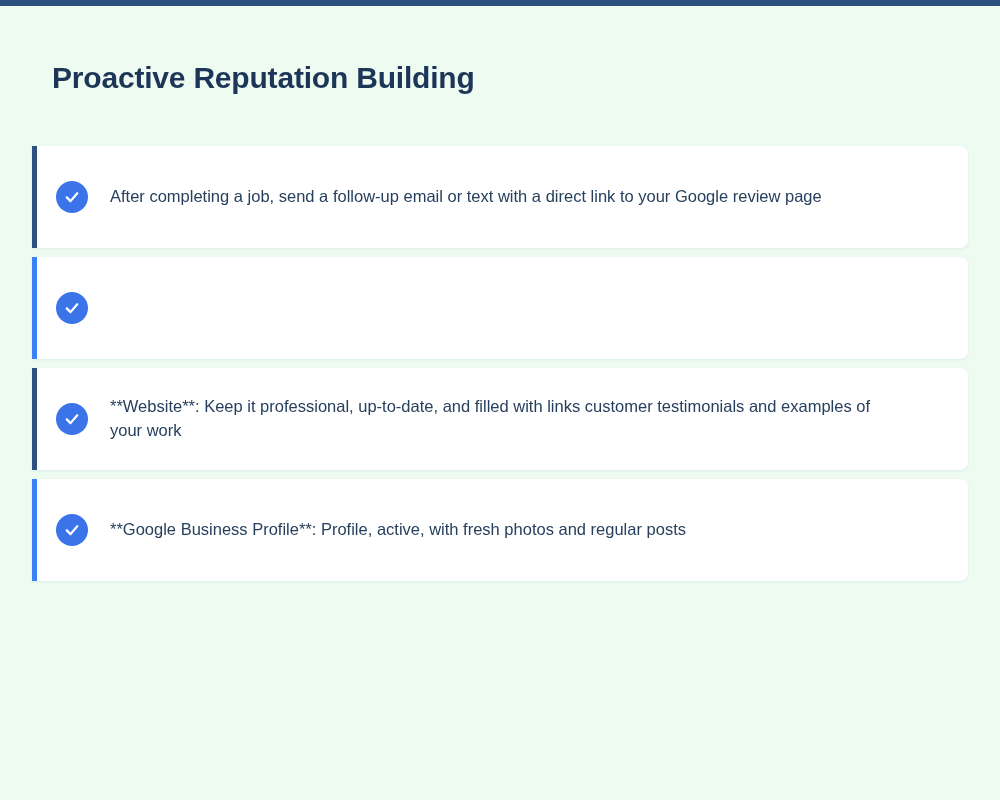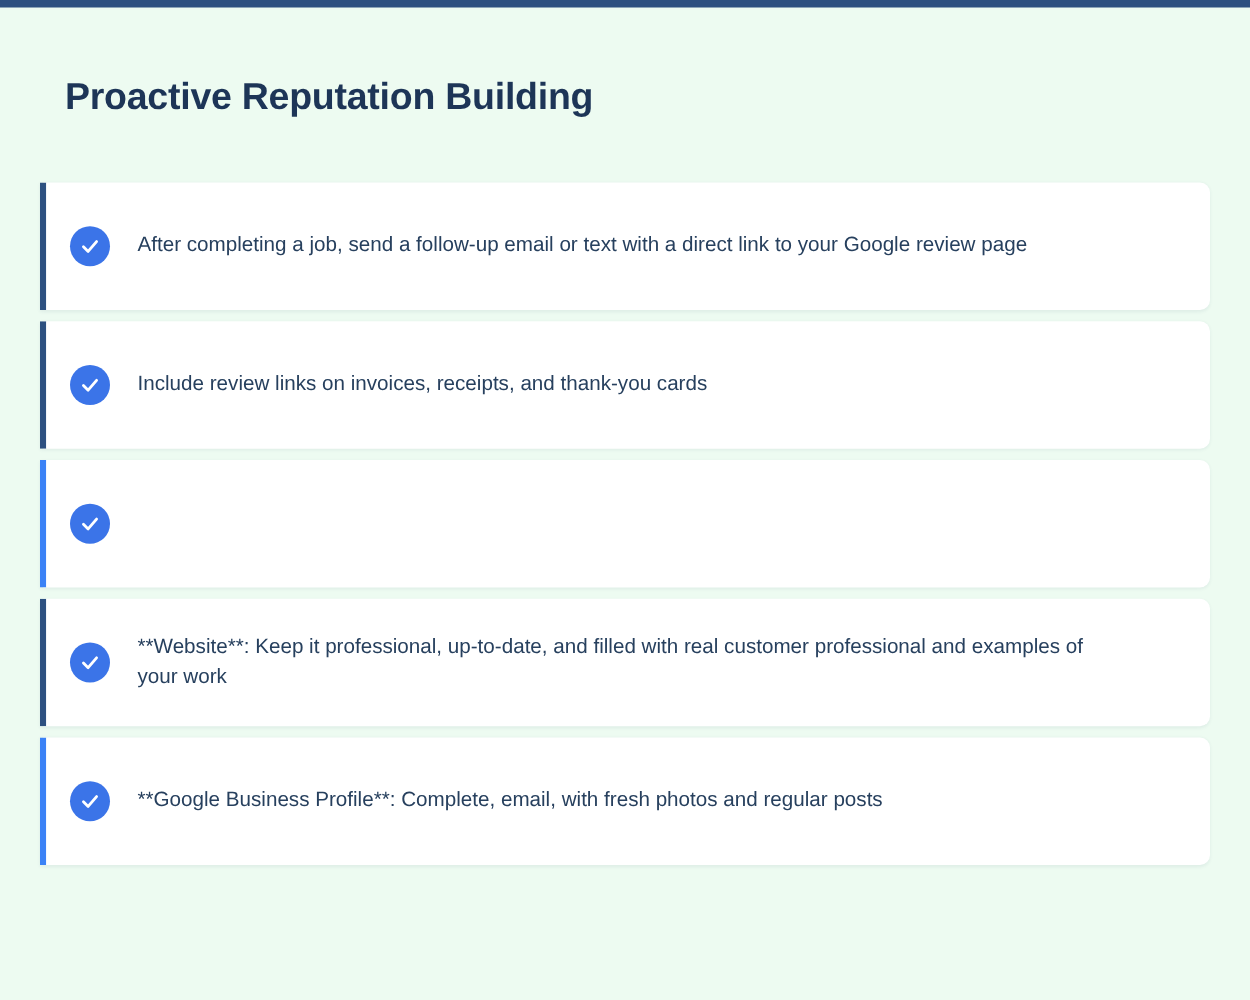--- a/index.html
+++ b/index.html
@@ -113,49 +113,41 @@
     <div class="check-card">
       <span class="check-badge">
         <svg width="18" height="18" viewBox="0 0 24 24" aria-hidden="true">
           <path d="M5 12.5 L10 17.5 L19 7" fill="none" stroke="#ffffff" stroke-width="3" stroke-linecap="round" stroke-linejoin="round"></path>
         </svg>
       </span>
       <span class="check-text">After completing a job, send a follow-up email or text with a direct link to your Google review page</span>
     </div>
 
 
-    <div class="check-card">
-      <span class="check-badge">
-        <svg width="18" height="18" viewBox="0 0 24 24" aria-hidden="true">
-          <path d="M5 12.5 L10 17.5 L19 7" fill="none" stroke="#ffffff" stroke-width="3" stroke-linecap="round" stroke-linejoin="round"></path>
-        </svg>
-      </span>
-      <span class="check-text">Include review links on invoices, receipts, and thank-you cards</span>
-    </div>
 
     <div class="check-card accent-light">
       <span class="check-badge">
         <svg width="18" height="18" viewBox="0 0 24 24" aria-hidden="true">
           <path d="M5 12.5 L10 17.5 L19 7" fill="none" stroke="#ffffff" stroke-width="3" stroke-linecap="round" stroke-linejoin="round"></path>
         </svg>
       </span>
     </div>
 
     <div class="check-card">
       <span class="check-badge">
         <svg width="18" height="18" viewBox="0 0 24 24" aria-hidden="true">
           <path d="M5 12.5 L10 17.5 L19 7" fill="none" stroke="#ffffff" stroke-width="3" stroke-linecap="round" stroke-linejoin="round"></path>
         </svg>
       </span>
-      <span class="check-text">**Website**: Keep it professional, up-to-date, and filled with real customer professional and examples of your work</span>
+      <span class="check-text">**Website**: Keep it professional, up-to-date, and filled with links customer testimonials and examples of your work</span>
     </div>
 
     <div class="check-card accent-light">
       <span class="check-badge">
         <svg width="18" height="18" viewBox="0 0 24 24" aria-hidden="true">
           <path d="M5 12.5 L10 17.5 L19 7" fill="none" stroke="#ffffff" stroke-width="3" stroke-linecap="round" stroke-linejoin="round"></path>
         </svg>
       </span>
-      <span class="check-text">**Google Business Profile**: Complete, email, with fresh photos and regular posts</span>
+      <span class="check-text">**Google Business Profile**: Profile, active, with fresh photos and regular posts</span>
     </div>
 
   </div>
 </div>
 
 </body></html>

